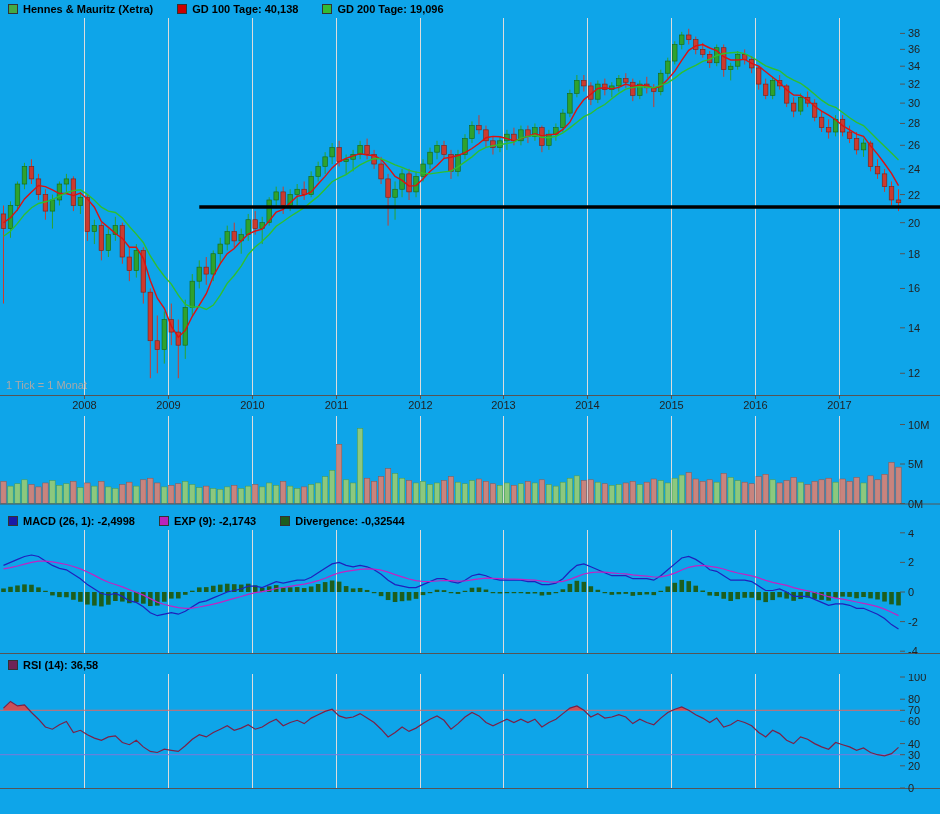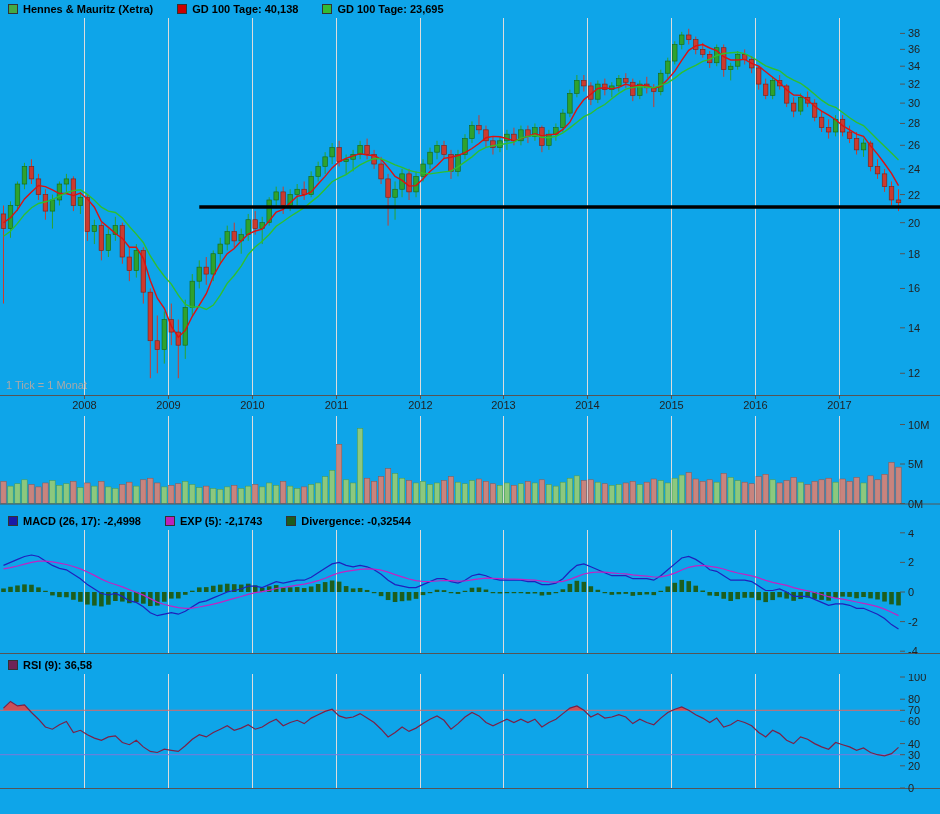--- a/index.html
+++ b/index.html
@@ -24,21 +24,21 @@
     <div class="li">
       <span class="sq" style="background-color: rgb(68, 169, 68);"></span>
       <span class="lt">Hennes &amp; Mauritz (Xetra)</span>
     </div>
     <div class="li">
       <span class="sq" style="background-color: rgb(204, 0, 0);"></span>
       <span class="lt">GD 100 Tage: 40,138</span>
     </div>
     <div class="li">
       <span class="sq" style="background-color: rgb(51, 187, 51);"></span>
-      <span class="lt">GD 100 Tage: 23,695</span>
+      <span class="lt">GD 200 Tage: 19,096</span>
     </div>
   </div>
   <svg id="price-svg" width="940" height="398">
       <g>
         <line x1="84.5" y1="0" x2="84.5" y2="377" stroke="#dcdcdc" stroke-width="1"></line>
         <line x1="168.5" y1="0" x2="168.5" y2="377" stroke="#dcdcdc" stroke-width="1"></line>
         <line x1="252.5" y1="0" x2="252.5" y2="377" stroke="#dcdcdc" stroke-width="1"></line>
         <line x1="336.5" y1="0" x2="336.5" y2="377" stroke="#dcdcdc" stroke-width="1"></line>
         <line x1="420.5" y1="0" x2="420.5" y2="377" stroke="#dcdcdc" stroke-width="1"></line>
         <line x1="503.5" y1="0" x2="503.5" y2="377" stroke="#dcdcdc" stroke-width="1"></line>
@@ -517,25 +517,25 @@
         <line x1="900" y1="48" x2="905" y2="48" stroke="#555555"></line>
         <text x="908" y="52" class="axlbl" fill="#222222">5M</text>
         <line x1="900" y1="87.5" x2="905" y2="87.5" stroke="#555555"></line>
         <text x="908" y="91.5" class="axlbl" fill="#222222">0M</text>
       </g>
     </svg>
 
   <div class="legend gap">
     <div class="li">
       <span class="sq" style="background-color: rgb(26, 26, 166);"></span>
-      <span class="lt">MACD (26, 17): -2,4998</span>
+      <span class="lt">MACD (26, 1): -2,4998</span>
     </div>
     <div class="li">
       <span class="sq" style="background-color: rgb(187, 34, 187);"></span>
-      <span class="lt">EXP (5): -2,1743</span>
+      <span class="lt">EXP (9): -2,1743</span>
     </div>
     <div class="li">
       <span class="sq" style="background-color: rgb(29, 92, 29);"></span>
       <span class="lt">Divergence: -0,32544</span>
     </div>
   </div>
   <svg id="macd-svg" width="940" height="124">
       <g>
         <line x1="84.5" y1="0" x2="84.5" y2="124" stroke="#dcdcdc" stroke-width="1"></line>
         <line x1="168.5" y1="0" x2="168.5" y2="124" stroke="#dcdcdc" stroke-width="1"></line>
@@ -692,21 +692,21 @@
         <line x1="900" y1="91.6" x2="905" y2="91.6" stroke="#555555"></line>
         <text x="908" y="95.6" class="axlbl" fill="#222222">-2</text>
         <line x1="900" y1="121.2" x2="905" y2="121.2" stroke="#555555"></line>
         <text x="908" y="125.2" class="axlbl" fill="#222222">-4</text>
       </g>
     </svg>
 
   <div class="legend gap">
     <div class="li">
       <span class="sq" style="background-color: rgb(110, 36, 86);"></span>
-      <span class="lt">RSI (9): 36,58</span>
+      <span class="lt">RSI (14): 36,58</span>
     </div>
   </div>
   <svg id="rsi-svg" width="940" height="118">
       <g>
         <line x1="84.5" y1="0" x2="84.5" y2="114" stroke="#dcdcdc" stroke-width="1"></line>
         <line x1="168.5" y1="0" x2="168.5" y2="114" stroke="#dcdcdc" stroke-width="1"></line>
         <line x1="252.5" y1="0" x2="252.5" y2="114" stroke="#dcdcdc" stroke-width="1"></line>
         <line x1="336.5" y1="0" x2="336.5" y2="114" stroke="#dcdcdc" stroke-width="1"></line>
         <line x1="420.5" y1="0" x2="420.5" y2="114" stroke="#dcdcdc" stroke-width="1"></line>
         <line x1="503.5" y1="0" x2="503.5" y2="114" stroke="#dcdcdc" stroke-width="1"></line>

